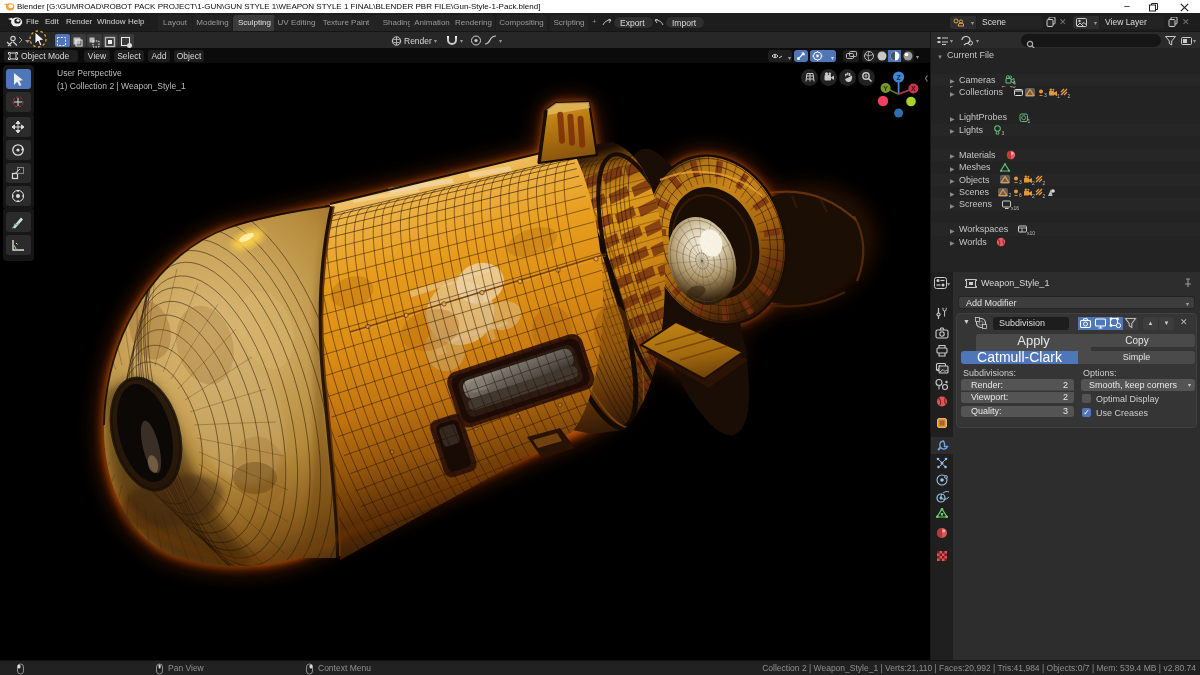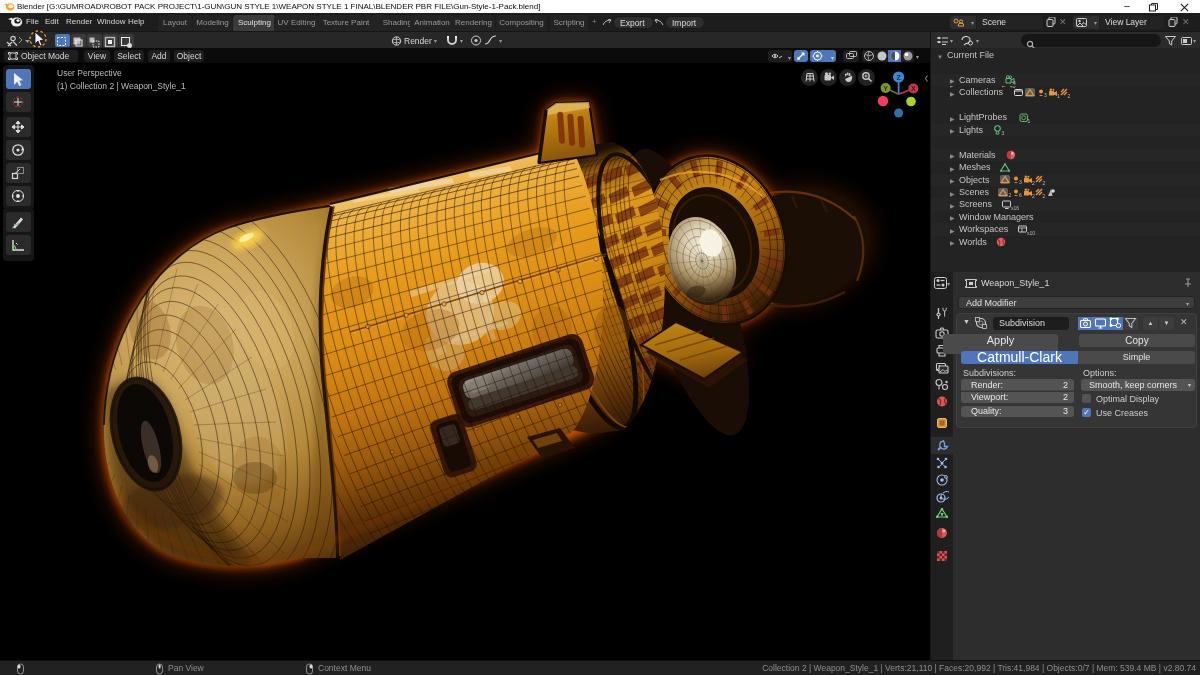--- a/index.html
+++ b/index.html
@@ -960,25 +960,20 @@
       </div>
 <div class="orow alt" style="top:150.4px">
         <span class="oarr" style="left:19px">▶</span>
         <span style="position:absolute;left:28px">Screens</span>
         <svg class="abs" style="left:71px;top:1.5px" width="66" height="10" viewBox="0 0 66 10">
           <rect x="0.5" y="1" width="8" height="6" rx="0.8" fill="none" stroke="#ccc" stroke-width="1"></rect>
           <path d="M3,8.5 h3.5" stroke="#ccc" stroke-width="1"></path>
           <text x="9" y="9.5" font-size="5" fill="#bbb">x16</text>
         </svg>
       </div>
-<div class="orow" style="top:162.9px">
-        <span class="oarr" style="left:19px">▶</span>
-        <span style="position:absolute;left:28px">Window Managers</span>
-        <svg class="abs" style="left:112px;top:1.5px" width="66" height="10" viewBox="0 0 66 10"></svg>
-      </div>
 <div class="orow alt" style="top:175.3px">
         <span class="oarr" style="left:19px">▶</span>
         <span style="position:absolute;left:28px">Workspaces</span>
         <svg class="abs" style="left:87px;top:1.5px" width="66" height="10" viewBox="0 0 66 10">
           <rect x="0.5" y="1" width="8" height="6" rx="0.8" fill="none" stroke="#ccc" stroke-width="1"></rect>
           <path d="M0.5,3 h8 M4,3 v4" stroke="#ccc" stroke-width="0.8"></path>
           <text x="9" y="9.5" font-size="5" fill="#bbb">x10</text>
         </svg>
       </div>
 <div class="orow" style="top:187.8px">
@@ -1105,21 +1100,21 @@
           <circle cx="2" cy="2" r="1.4" fill="#fff"></circle>
           <circle cx="8.5" cy="2" r="1.4" fill="#fff"></circle>
           <circle cx="2" cy="8.5" r="1.4" fill="#fff"></circle>
         </svg></div>
 <div class="abs" style="left:192px;top:44.5px;width:15px;height:13px;background:#3d3d3d;border-radius:0"><svg style="margin:0.5px 0 0 1px" width="13" height="12" viewBox="0 0 13 12">
           <path d="M1.5,1.5 h10 L7.8,6.5 v4 l-2.6,-1.8 v-2.2 Z" fill="none" stroke="#bbb" stroke-width="1.1"></path>
         </svg></div>
 <div class="abs" style="left:212px;top:44.5px;width:15px;height:13px;background:#3d3d3d;border-radius:3px 0 0 3px;text-align:center;font-size:6px;color:#ccc;line-height:13px">▲</div>
 <div class="abs" style="left:228px;top:44.5px;width:15px;height:13px;background:#3d3d3d;border-radius:0 3px 3px 0;text-align:center;font-size:6px;color:#ccc;line-height:13px">▼</div>
 <div class="abs" style="left:249px;top:45px;font-size:9px;color:#bbb">✕</div>
-<div class="pbtn" style="left:12px;top:62px;width:115px;height:20px;line-height:13px;font-size:11px">Apply</div>
+<div class="pbtn" style="left:45px;top:62px;width:115px;height:20px;line-height:13px;font-size:13px">Apply</div>
 <div class="pbtn" style="left:148px;top:62px;width:116px;height:13px;line-height:13px;font-size:10px">Copy</div>
 <div class="pbtn" style="left:30px;top:79px;width:117px;height:13px;line-height:13px;font-size:14px;background:#4f76b8;border-radius:3px 0 0 3px;color:#fff">Catmull-Clark</div>
 <div class="pbtn" style="left:147px;top:79px;width:117px;height:13px;line-height:13px;font-size:9px;border-radius:0 3px 3px 0">Simple</div>
 <div class="abs" style="left:32px;top:96px;font-size:9px;color:#cfcfcf">Subdivisions:</div>
 <div class="pfield" style="left:30px;top:107px;width:113px;height:11.5px;border-radius:3px 3px 0 0;border-bottom:1px solid #454545">
         <span style="position:absolute;left:10px;top:0.5px">Render:</span>
         <span style="position:absolute;right:6px;top:0.5px">2</span>
       </div>
 <div class="pfield" style="left:30px;top:119.5px;width:113px;height:11.5px;border-radius:0 0 3px 3px">
         <span style="position:absolute;left:10px;top:0.5px">Viewport:</span>

